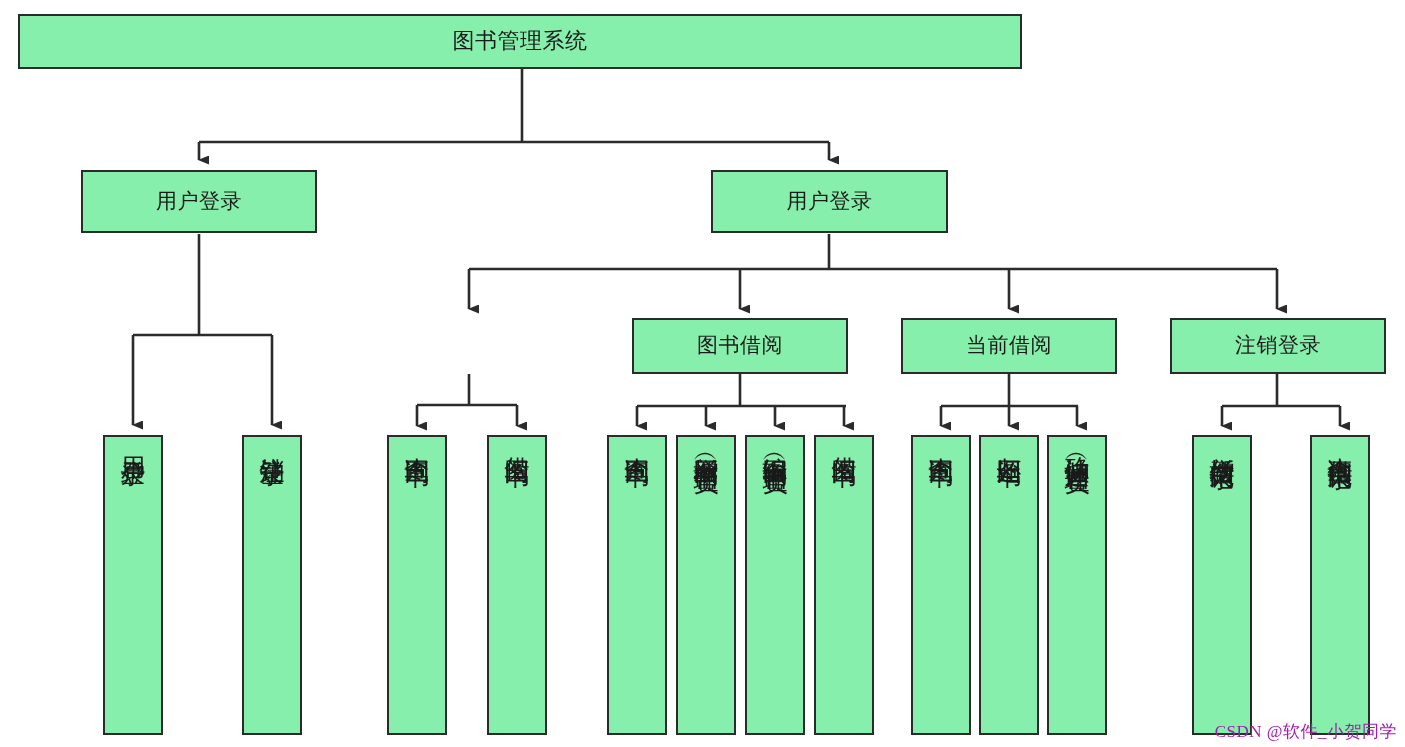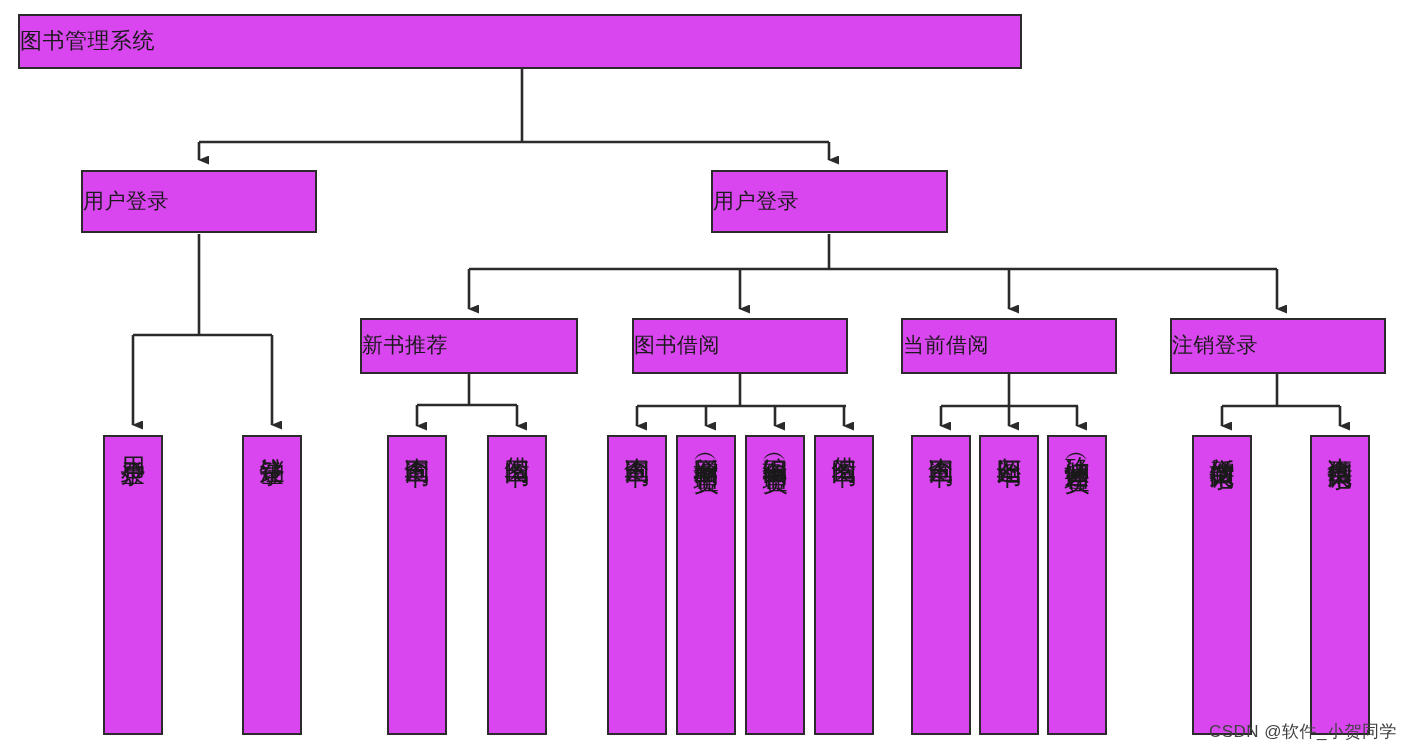--- a/index.html
+++ b/index.html
@@ -23,25 +23,25 @@
     position: absolute;
     left: 0;
     top: 0;
     width: 1405px;
     height: 747px;
     pointer-events: none;
   }
   .node {
     position: absolute;
     box-sizing: border-box;
-    background: #d946ef;
+    background: #86efac;
     border: 2px solid #2b2b2b;
     display: flex;
     align-items: center;
-    justify-content: flex-start;
+    justify-content: center;
     text-align: center;
   }
   .node-label {
     display: block;
     color: #1a1a1a;
     letter-spacing: 0.5px;
     white-space: pre;
   }
   .node.horizontal .node-label {
     font-size: 21px;
@@ -60,24 +60,24 @@
     font-size: 25px;
     line-height: 1.08;
     letter-spacing: 2px;
     margin: 0 auto;
   }
   #watermark {
     position: absolute;
     right: 8px;
     bottom: 4px;
     font-size: 17px;
-    color: #404040;
+    color: #a21caf;
     letter-spacing: 0.5px;
     white-space: nowrap;
-    font-family: Liberation Sans, sans-serif;
+    font-family: Liberation Serif, serif;
   }
 </style>
 </head>
 <body>
 
 <div id="diagram-root">
 
   <svg id="edge-layer" viewBox="0 0 1405 747" xmlns="http://www.w3.org/2000/svg">
     <defs>
       <marker id="arrowhead" markerWidth="9" markerHeight="11" refX="4.5" refY="10" orient="auto" markerUnits="userSpaceOnUse">
@@ -133,23 +133,20 @@
   </div>
 
   <div class="node horizontal" style="left:81px; top:170px; width:236px; height:63px;">
     <span class="node-label">用户登录</span>
   </div>
 
   <div class="node horizontal" style="left:711px; top:170px; width:237px; height:63px;">
     <span class="node-label">用户登录</span>
   </div>
 
-  <div class="node horizontal" style="left:360px; top:318px; width:218px; height:56px;">
-    <span class="node-label">新书推荐</span>
-  </div>
 
   <div class="node horizontal" style="left:901px; top:318px; width:216px; height:56px;">
     <span class="node-label">当前借阅</span>
   </div>
 
   <div class="node horizontal" style="left:632px; top:318px; width:216px; height:56px;">
     <span class="node-label">图书借阅</span>
   </div>
 
   <div class="node horizontal" style="left:1170px; top:318px; width:216px; height:56px;">

